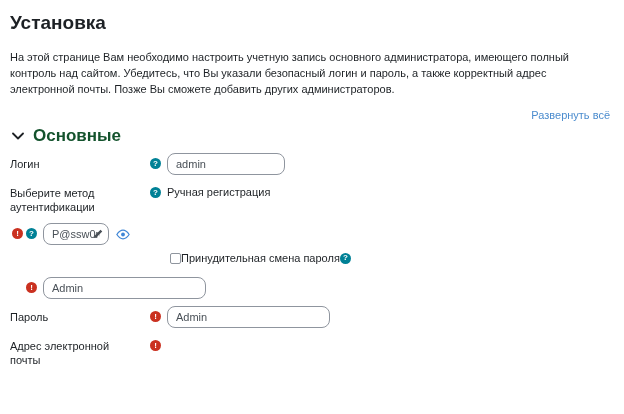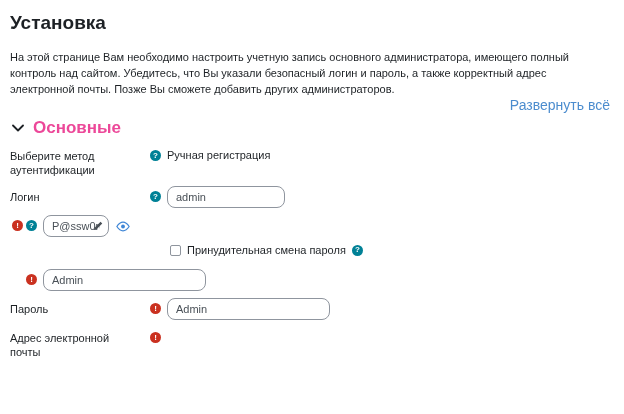--- a/index.html
+++ b/index.html
@@ -17,39 +17,40 @@
     color: #1d2125;
   }
   p.intro {
     margin-top: 15px;
     font-size: 11px;
     line-height: 16px;
     color: #1d2125;
     width: 600px;
   }
   .expand-row {
+    margin-top: 12px;
     text-align: right;
-    font-size: 14px;
+    font-size: 11px;
   }
   .expand-row a {
     color: #4b8cce;
     text-decoration: none;
   }
   .section-header {
     margin-top: 5px;
     display: flex;
     align-items: center;
     gap: 9px;
     cursor: pointer;
   }
   .chev { display: inline-flex; margin-left: 2px; }
   .section-title {
     font-size: 17px;
     font-weight: bold;
-    color: #ec4899;
+    color: #14532d;
   }
 
   .form { margin-top: 7px; }
   .frow { display: flex; align-items: flex-start; margin-bottom: 7px; }
   .flabel {
     width: 124px;
     font-size: 11px;
     line-height: 14px;
     padding-top: 4px;
     color: #1d2125;
@@ -112,21 +113,20 @@
     margin-left: 7px;
     display: inline-flex;
     cursor: pointer;
     background: none; border: none; padding: 0;
   }
 
   .check-row {
     margin-left: 160px;
     display: flex;
     align-items: center;
-    gap: 6px;
     margin-bottom: 13px;
     margin-top: 1px;
   }
   input.cb {
     appearance: none;
     -webkit-appearance: none;
     width: 11px; height: 11px;
     border: 1px solid #8f959e;
     border-radius: 2px;
     background: #fff;
@@ -155,37 +155,37 @@
     <span class="chev">
       <svg width="12" height="8" viewBox="0 0 12 8">
           <path d="M1 1.5l5 5 5-5" fill="none" stroke="#1d2125" stroke-width="1.8" stroke-linecap="round" stroke-linejoin="round"></path>
         </svg>
     </span>
     <span class="section-title">Основные</span>
   </div>
 
   <div class="form">
 
+    <div class="frow">
+      <div class="flabel">Логин</div>
+      <div class="ficons">
+        <span class="badge help"></span>
+      </div>
+      <div class="fcontrol">
+        <input type="text" class="txt w-login" value="admin" style="">
+      </div>
+    </div>
+
     <div class="frow authr">
       <div class="flabel">Выберите метод аутентификации</div>
       <div class="ficons">
         <span class="badge help"></span>
       </div>
       <div class="fcontrol">
         <span class="static-value">Ручная регистрация</span>
-      </div>
-    </div>
-
-    <div class="frow">
-      <div class="flabel">Логин</div>
-      <div class="ficons">
-        <span class="badge help"></span>
-      </div>
-      <div class="fcontrol">
-        <input type="text" class="txt w-login" value="admin" style="">
       </div>
     </div>
 
 
     <div class="frow pw-row">
       <div class="ficons">
         <span class="badge req"></span>
         <span class="badge help"></span>
       </div>
       <div class="fcontrol">

